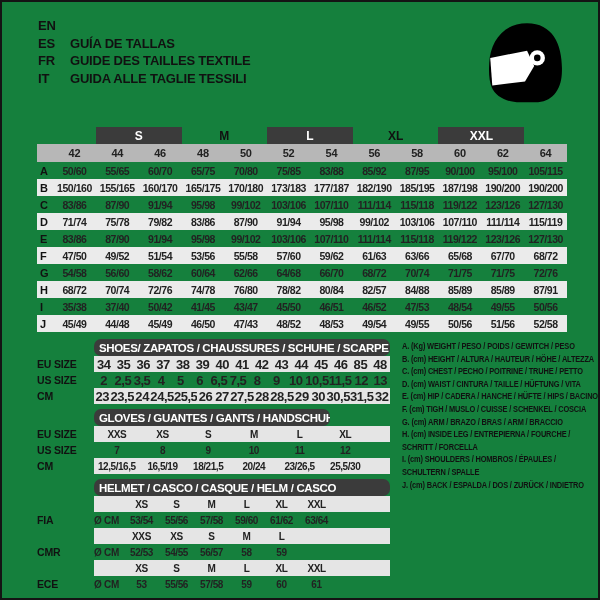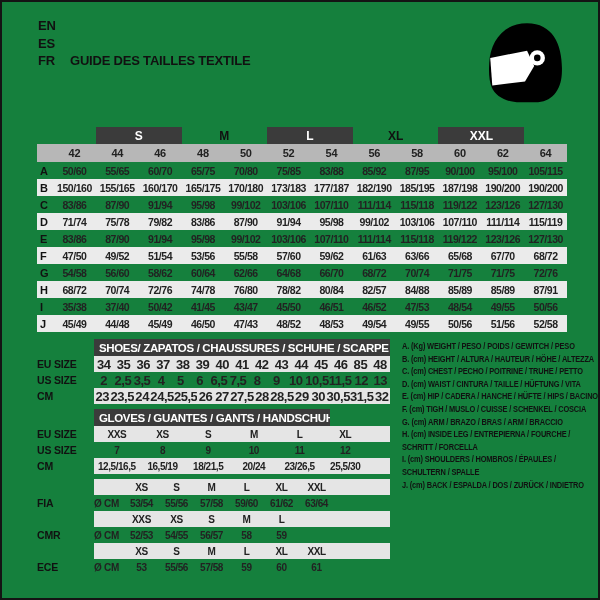--- a/index.html
+++ b/index.html
@@ -26,21 +26,21 @@
   .mt-data{height:17px;}
   .mt-data.odd{background:var(--stripe_gray);}
   .ltr{display:flex;align-items:center;padding-left:3px;font-size:11px;font-weight:bold;color:#111;}
   .val{display:flex;align-items:center;justify-content:center;font-size:10.5px;font-weight:bold;color:#222;letter-spacing:-0.45px;white-space:nowrap;}
 
   
   .sub-table{position:absolute;left:35px;width:353px;}
   #shoes-table{top:337px;}
   #gloves-table{top:407px;}
   #helmet-table{top:477px;}
-  .st-header{height:17px;background:var(--header_dark);color:#fff;font-size:11.5px;font-weight:bold;letter-spacing:-0.35px;display:flex;align-items:center;padding-left:5px;box-sizing:border-box;margin-left:57px;white-space:nowrap;overflow:hidden;}
+  .st-header{height:17px;background:var(--header_dark);color:#fff;font-size:11.5px;font-weight:bold;letter-spacing:-0.35px;display:flex;align-items:center;padding-left:5px;box-sizing:border-box;margin-left:57px;white-space:nowrap;overflow:hidden;border-radius:7px;}
   #shoes-table .st-header{width:296px;}
   #gloves-table .st-header{width:236px;}
   #helmet-table .st-header{width:296px;}
   .st-row{display:grid;height:16px;}
   .st-label{display:flex;align-items:center;font-size:10.5px;font-weight:bold;letter-spacing:-0.2px;color:#111;}
   .st-val{display:flex;align-items:center;justify-content:center;font-weight:bold;color:#222;letter-spacing:-0.45px;white-space:nowrap;}
   #shoes-table .st-val{font-size:13px;}
   #gloves-table .st-val{font-size:10px;}
   .gband{background:var(--row_gray);}
   .hm-row{display:grid;grid-template-columns:57px 30px repeat(6,35px) 1fr;height:16px;}
@@ -55,24 +55,29 @@
 <body>
 
 <div class="page">
 
   <div class="langs" id="langs">
       <div class="lang-row">
         <div class="lang-code">EN</div>
       </div>
       <div class="lang-row">
         <div class="lang-code">ES</div>
+        <div class="lang-title">GUÍA DE TALLAS</div>
       </div>
       <div class="lang-row">
         <div class="lang-code">FR</div>
         <div class="lang-title">GUIDE DES TAILLES TEXTILE</div>
+      </div>
+      <div class="lang-row">
+        <div class="lang-code">IT</div>
+        <div class="lang-title">GUIDA ALLE TAGLIE TESSILI</div>
       </div>
     </div>
 
   <div class="helmet-wrap">
     <svg viewBox="0 0 90 90" width="92" height="92">
       <path d="M47 6 C24 6 11 24 10 45 C9.4 55 10 63 12.5 69 C16 77.5 27 83.5 40 83.5 L55 83.5 C71 83.5 80 72 81 56 C82.5 30 74 6 47 6 Z" fill="#000"></path>
       <polygon points="11,40 47,33 54,48 45,63 13,67" fill="#fff"></polygon>
       <circle cx="57" cy="40" r="7.5" fill="#fff"></circle>
       <circle cx="57" cy="40" r="3.2" fill="#000"></circle>
     </svg>
@@ -345,20 +350,21 @@
           <div class="st-val gband">18/21,5</div>
           <div class="st-val gband">20/24</div>
           <div class="st-val gband">23/26,5</div>
           <div class="st-val gband">25,5/30</div>
           <div class="gband"></div>
         </div>
       </div>
   </div>
 
   <div class="sub-table" id="helmet-table">
+    <div class="st-header">HELMET / CASCO / CASQUE / HELM / CASCO</div>
     <div id="helmetRows">
         <div class="hm-row">
           <div class="st-label"></div>
           <div class="hm-unit gband"></div>
           <div class="hm-cell gband">XS</div>
           <div class="hm-cell gband">S</div>
           <div class="hm-cell gband">M</div>
           <div class="hm-cell gband">L</div>
           <div class="hm-cell gband">XL</div>
           <div class="hm-cell gband">XXL</div>

